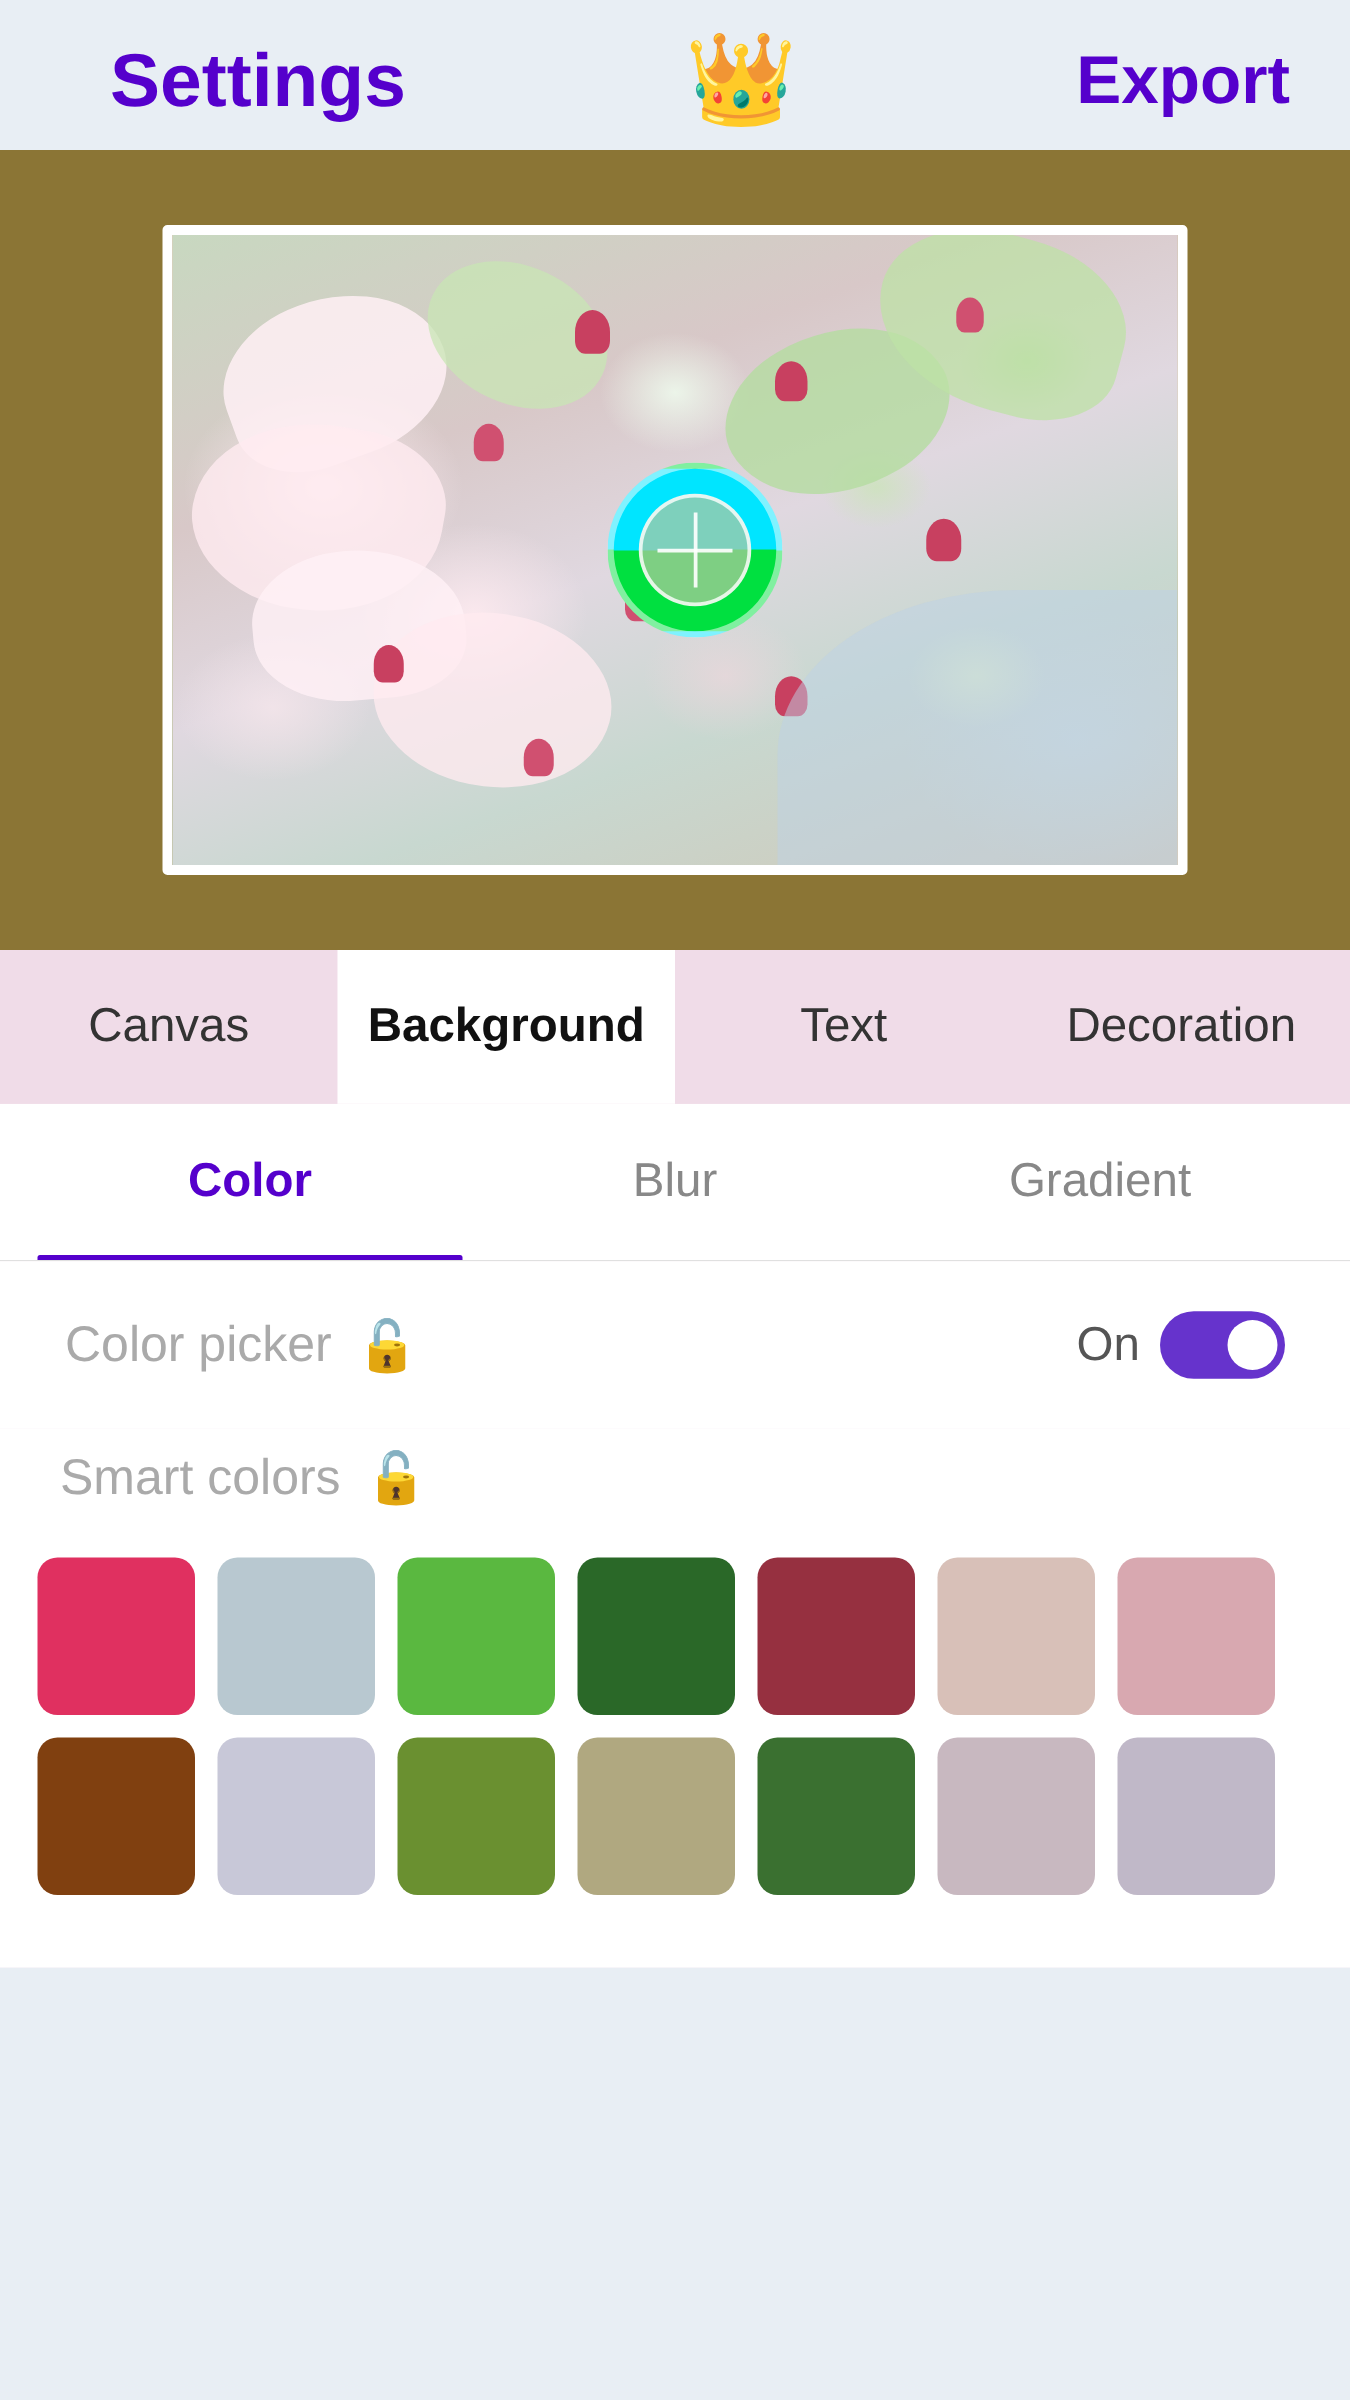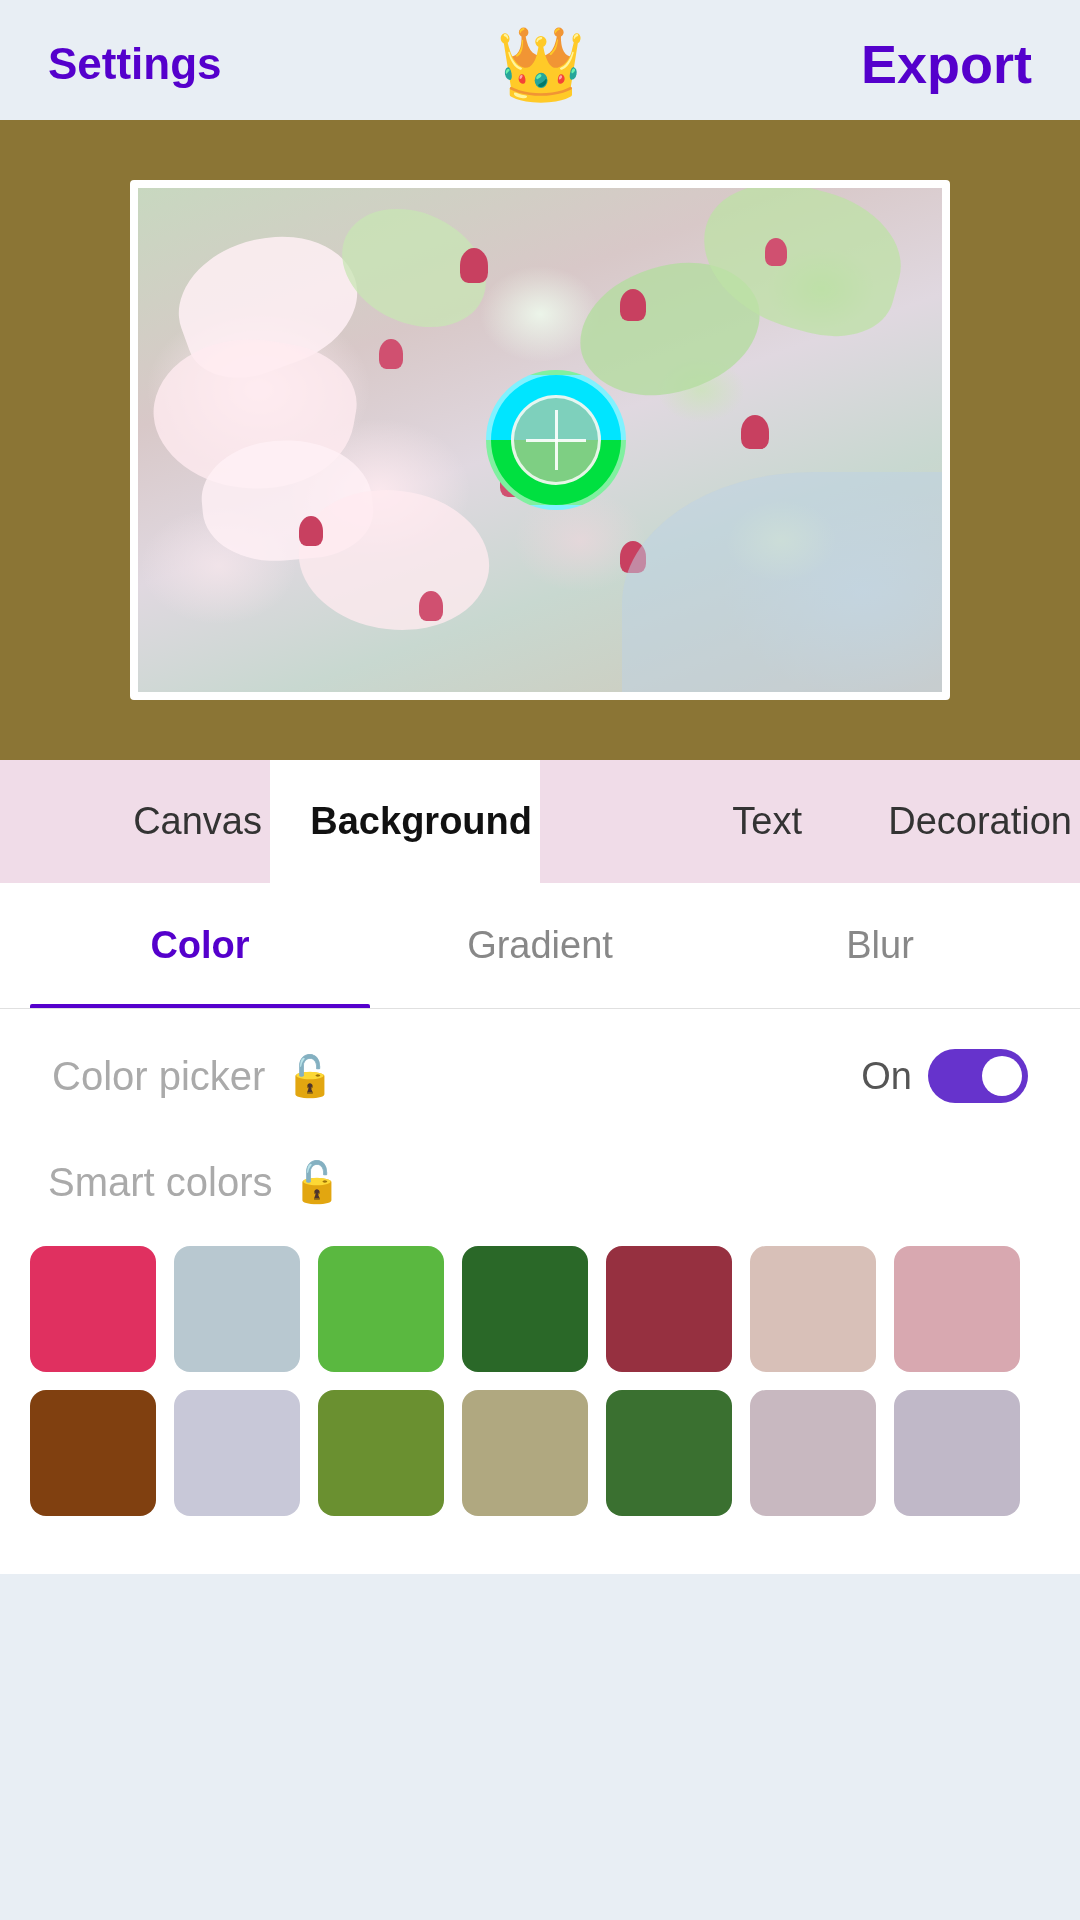--- a/index.html
+++ b/index.html
@@ -15,24 +15,25 @@
 
     
     .header {
       display: flex;
       align-items: center;
       justify-content: space-between;
       padding: 28px 48px 20px;
       background: #e8eef4;
     }
     .header-settings {
-      font-size: 44px;
+      font-size: 60px;
       font-weight: 600;
       color: #5500cc;
       cursor: pointer;
+      margin-left: 40px;
     }
     .header-crown {
       font-size: 72px;
       line-height: 1;
     }
     .header-export {
       font-size: 54px;
       font-weight: 600;
       color: #5500cc;
       cursor: pointer;
@@ -144,22 +145,22 @@
       padding: 0;
     }
 
     .main-tabs {
       display: flex;
       background: #f0dce8;
     }
 
     .main-tab {
       flex: 1;
-      padding: 40px 8px;
-      text-align: right;
+      padding: 40px 24px;
+      text-align: center;
       font-size: 38px;
       font-weight: 500;
       color: #333;
       cursor: pointer;
       background: #f0dce8;
     }
 
     .main-tab.active {
       background: white;
       font-weight: 700;
@@ -332,22 +333,22 @@
 <div class="tabs-section">
   <div class="main-tabs">
     <div class="main-tab">Canvas</div>
     <div class="main-tab active">Background</div>
     <div class="main-tab">Text</div>
     <div class="main-tab">Decoration</div>
   </div>
 
   <div class="sub-tabs">
     <div class="sub-tab active">Color</div>
+    <div class="sub-tab">Blur</div>
     <div class="sub-tab">Gradient</div>
-    <div class="sub-tab">Blur</div>
   </div>
 
   <div class="color-picker-row">
     <div class="color-picker-left">
       <span class="color-picker-label">Color picker</span>
       <span class="lock-icon">🔓</span>
     </div>
     <div class="color-picker-right">
       <span class="on-label">On</span>
       <div class="toggle">

